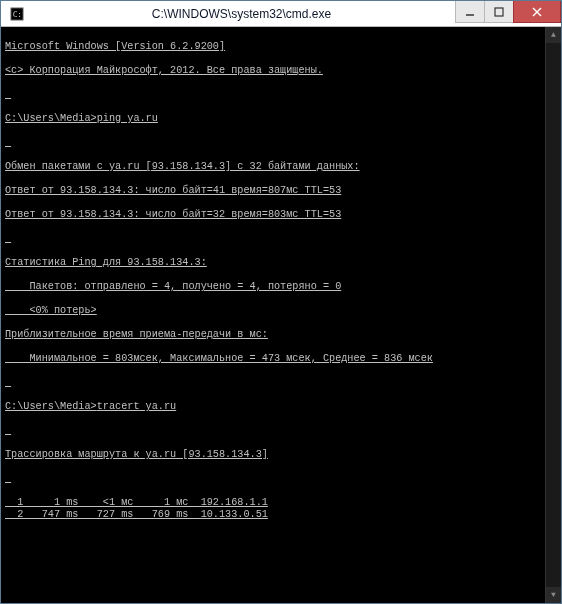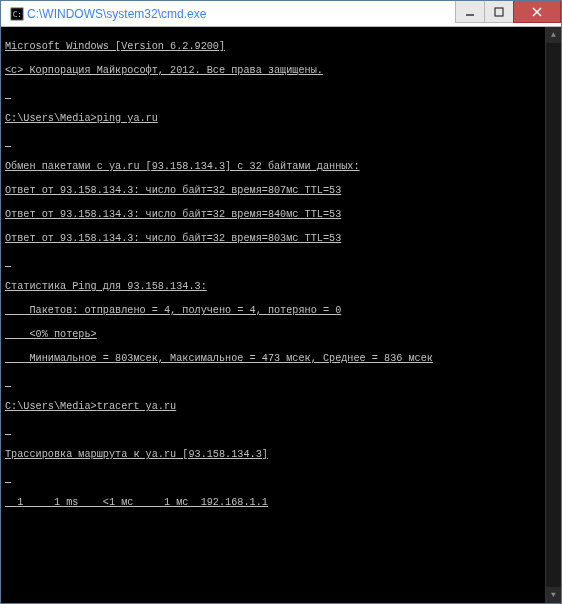--- a/index.html
+++ b/index.html
@@ -29,24 +29,24 @@
     width: 20px;
     height: 20px;
     margin-left: 6px;
     display: flex;
     align-items: center;
     justify-content: center;
   }
   .titlebar-icon svg { width: 14px; height: 14px; }
   .titlebar-title {
     flex: 1;
-    text-align: left;
+    text-align: center;
     font-family: 'Segoe UI', Tahoma, sans-serif;
     font-size: 12px;
-    color: #3b82f6;
+    color: #0f172a;
   }
   .window-controls {
     display: flex;
     height: 100%;
   }
   .win-btn {
     width: 30px;
     height: 22px;
     border: 1px solid #b8b8b8;
     border-top: none;
@@ -134,34 +134,34 @@
     </div>
   </div>
 
   <div class="terminal">
 <div class="row">Microsoft Windows [Version 6.2.9200]</div>
 <div class="row">&lt;c&gt; Корпорация Майкрософт, 2012. Все права защищены.</div>
 <div class="row"> </div>
 <div class="row prompt-line"><span>C:\Users\Media&gt;</span><span>ping ya.ru</span></div>
 <div class="row"> </div>
 <div class="row">Обмен пакетами с ya.ru [93.158.134.3] с 32 байтами данных:</div>
-<div class="row">Ответ от 93.158.134.3: число байт=32 время=807мс TTL=53</div>
-<div class="row">Ответ от 93.158.134.3: число байт=32 время=840мс TTL=53</div>
+<div class="row">Ответ от 93.158.134.3: число байт=41 время=807мс TTL=53</div>
 <div class="row">Ответ от 93.158.134.3: число байт=32 время=803мс TTL=53</div>
 <div class="row"> </div>
 <div class="row">Статистика Ping для 93.158.134.3:</div>
 <div class="row">    Пакетов: отправлено = 4, получено = 4, потеряно = 0</div>
 <div class="row">    &lt;0% потерь&gt;</div>
+<div class="row">Приблизительное время приема-передачи в мс:</div>
 <div class="row">    Минимальное = 803мсек, Максимальное = 473 мсек, Среднее = 836 мсек</div>
 <div class="row"> </div>
 <div class="row prompt-line"><span>C:\Users\Media&gt;</span><span>tracert ya.ru</span></div>
 <div class="row"> </div>
 <div class="row">Трассировка маршрута к ya.ru [93.158.134.3]</div>
 <div class="row"> </div>
-<div id="hops"><div class="row">  1     1 ms    &lt;1 мс     1 мс  192.168.1.1</div></div>
+<div id="hops"><div class="row">  1     1 ms    &lt;1 мс     1 мс  192.168.1.1</div><div class="row">  2   747 ms   727 ms   769 ms  10.133.0.51</div></div>
 
 
 
 
 
     <div class="scrollbar">
       <div class="scroll-btn">▲</div>
       <div class="scroll-track"></div>
       <div class="scroll-btn">▼</div>
     </div>

